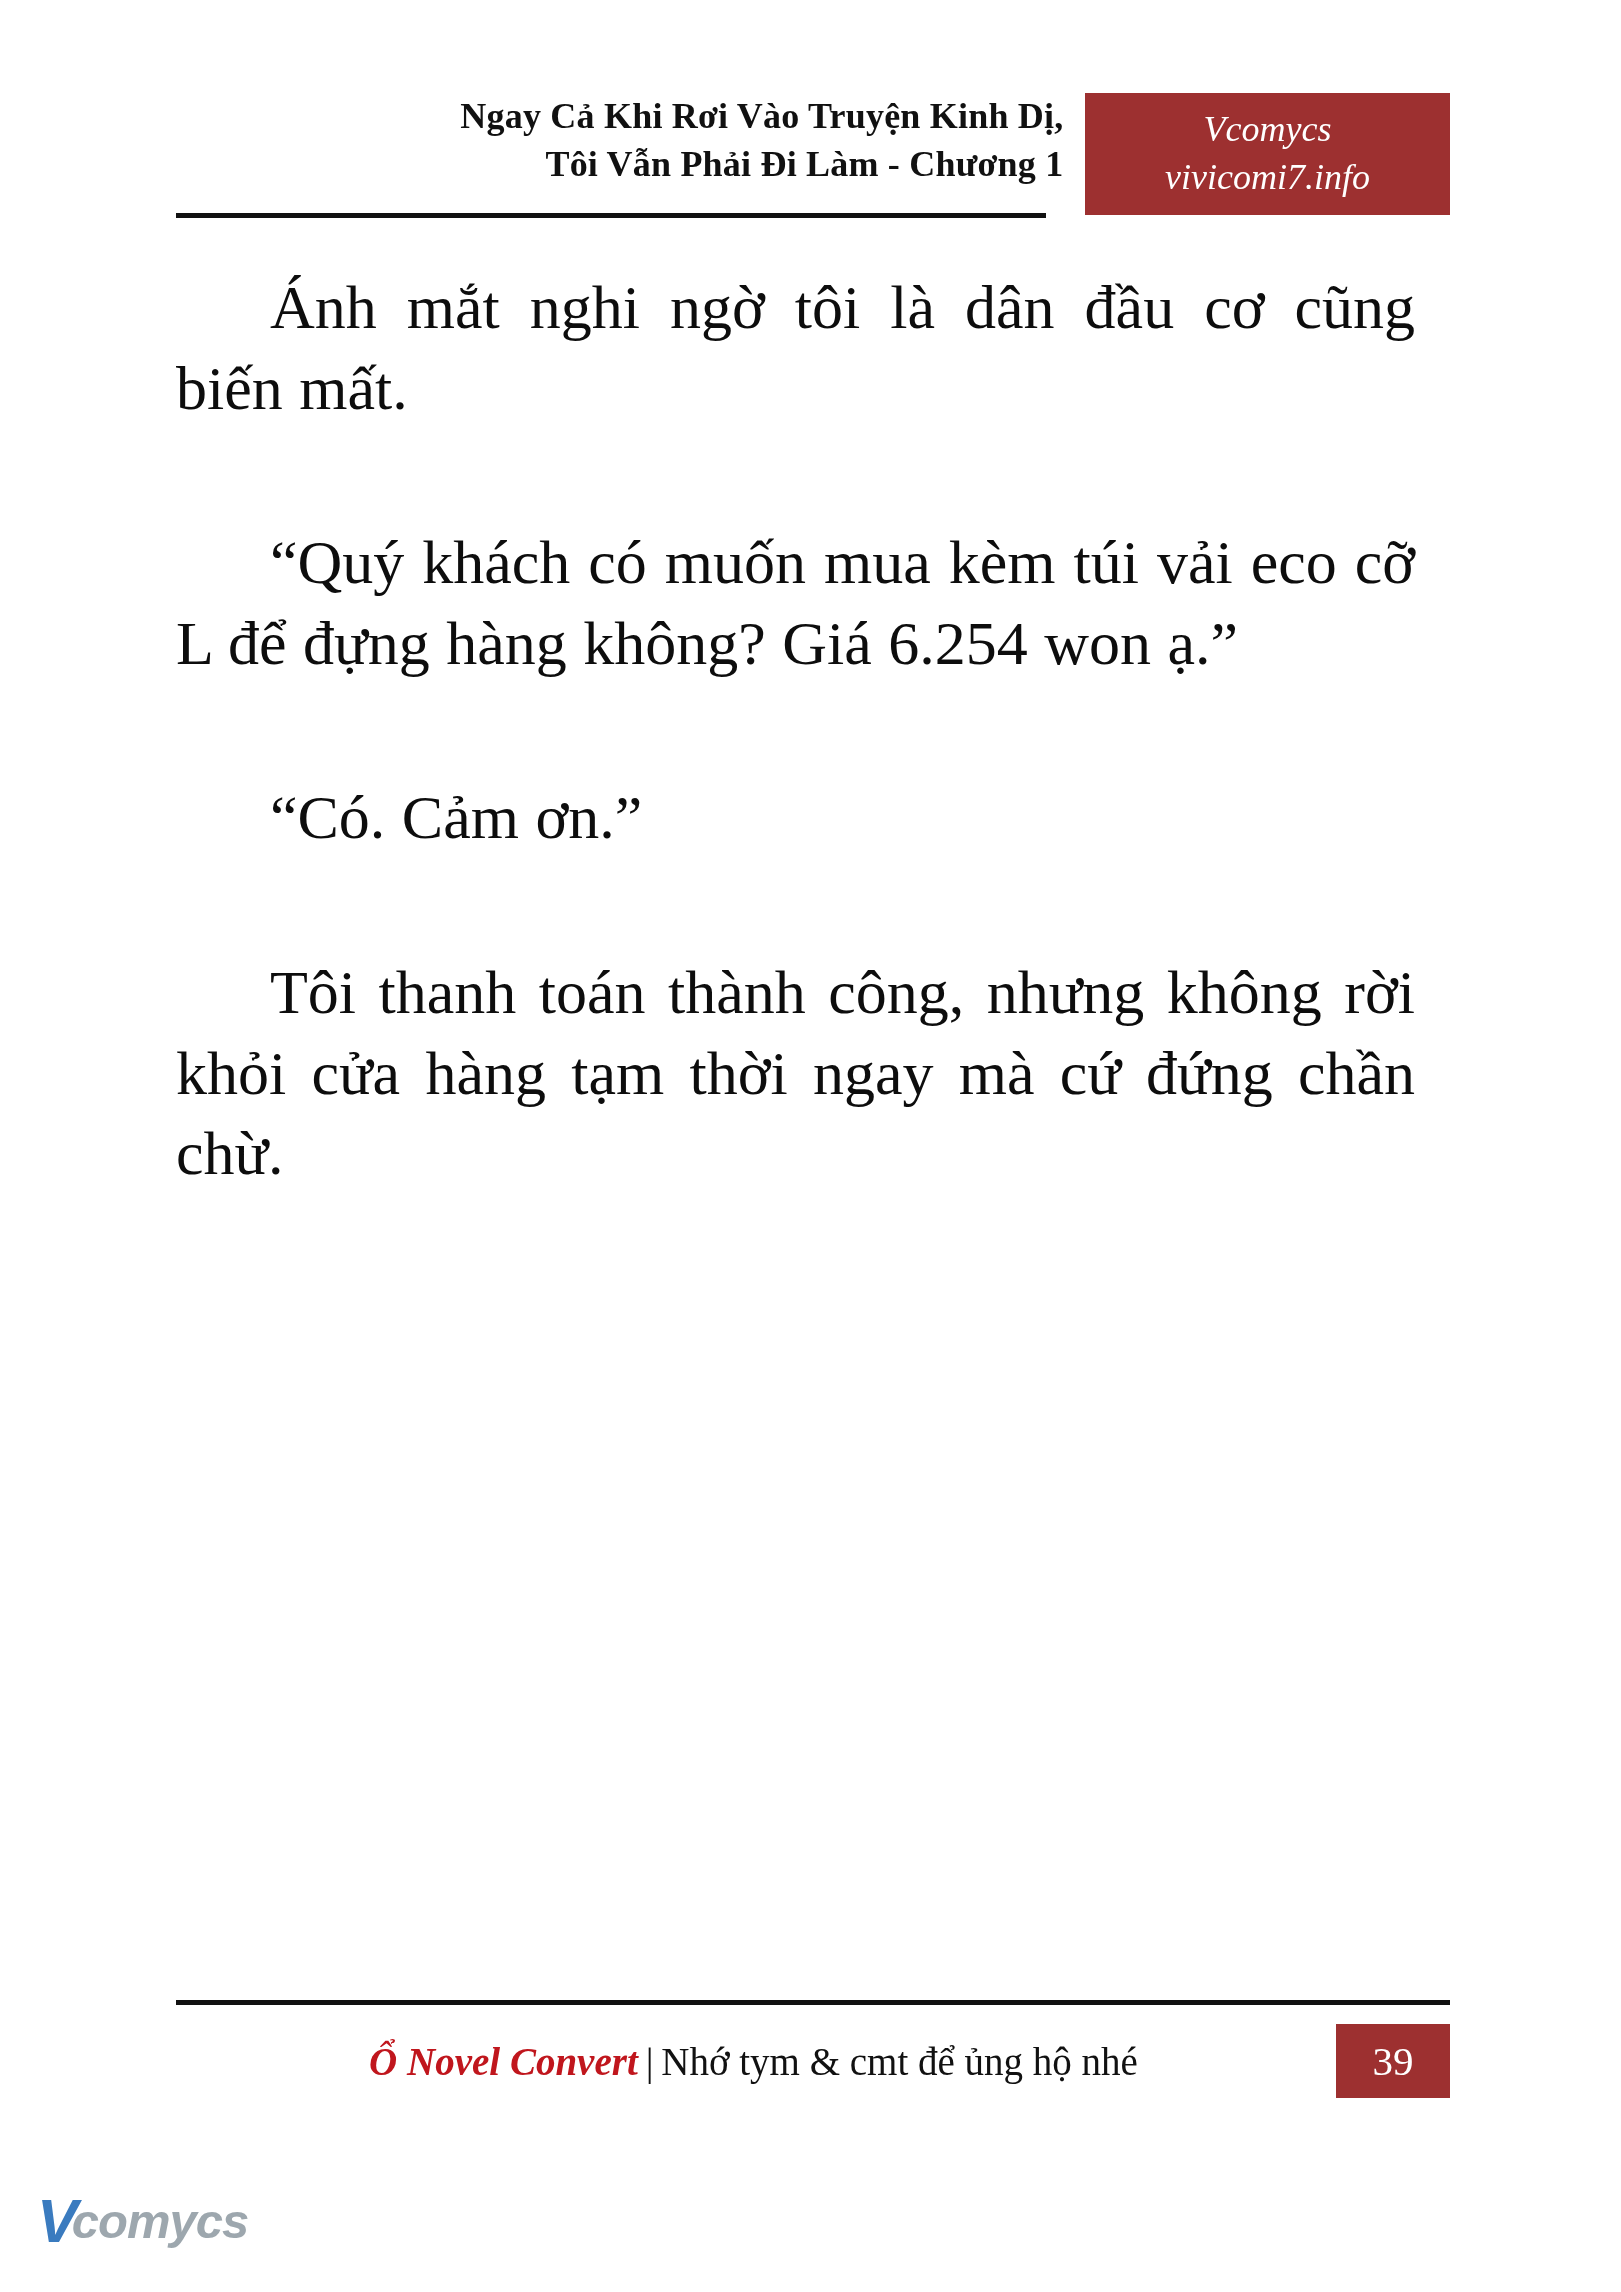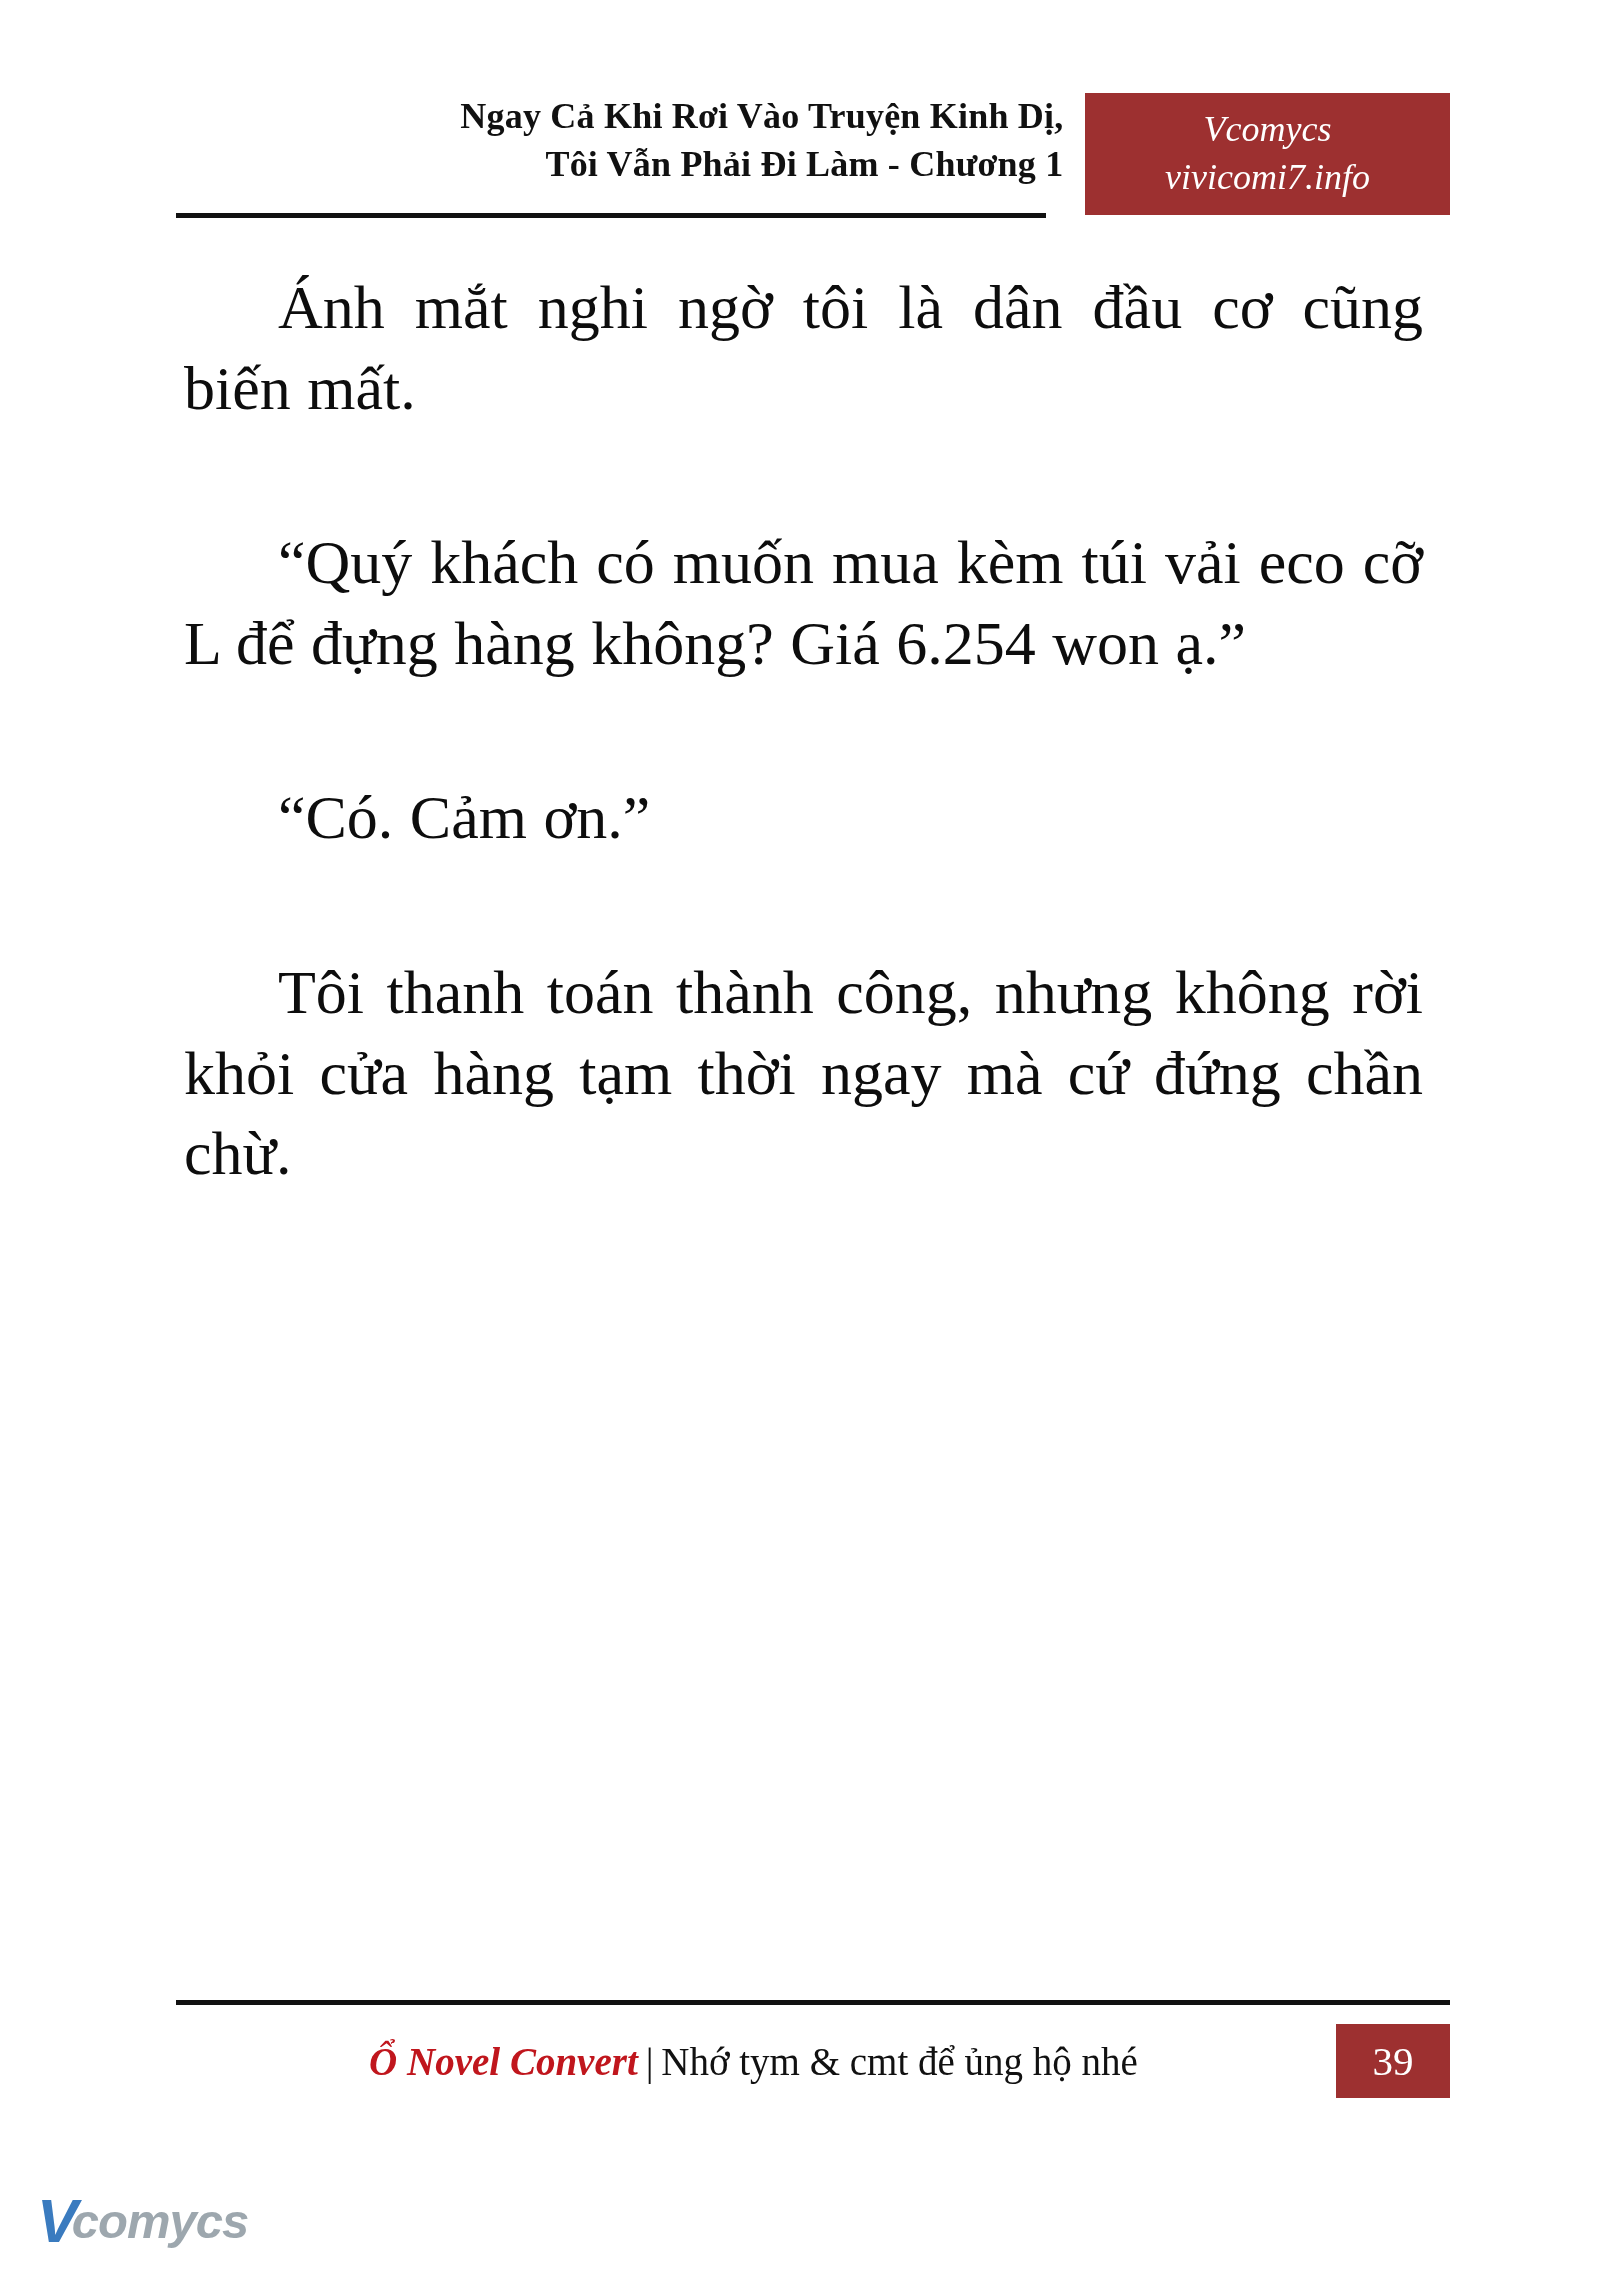--- a/index.html
+++ b/index.html
@@ -72,21 +72,21 @@
     left: 0;
     top: 120px;
     width: 870px;
     height: 4.9px;
     background: #111111;
   }
 
   
   .content {
     position: absolute;
-    left: 184px;
+    left: 176px;
     top: 267px;
     width: 1239px;
   }
   .para {
     font-family: "Liberation Serif", serif;
     font-size: 62px;
     line-height: 1.30;
     color: #0d0d0d;
     text-align: justify;
     text-indent: 94px;

